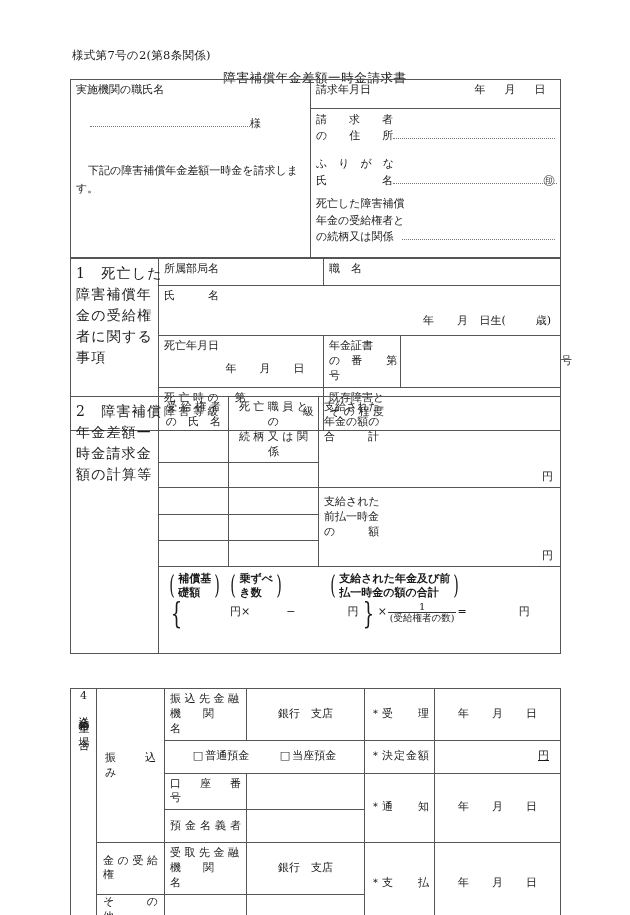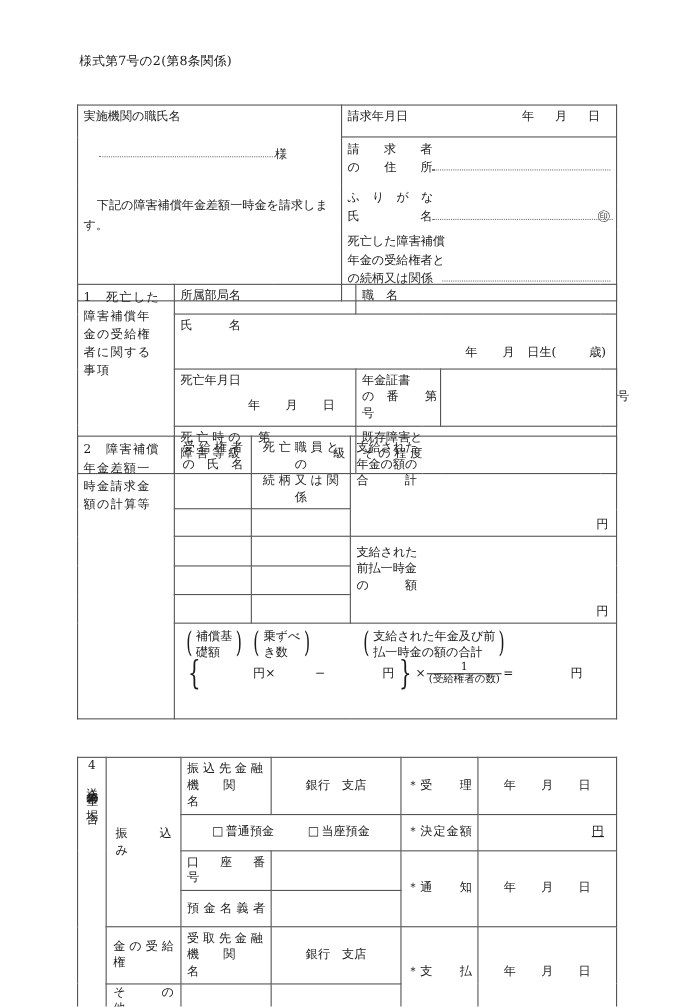--- a/index.html
+++ b/index.html
@@ -74,21 +74,21 @@
   .dotline {
     border-bottom: 1.5px dotted #777;
     display: inline-block;
     vertical-align: baseline;
   }
 
   
   #header-table {
     position: absolute;
     left: 70px;
-    top: 95px;
+    top: 79px;
     width: 490px;
   }
   .hdr-left-title { font-size: 11px; }
   .hdr-sama-row {
     margin-top: 18px;
     padding-left: 14px;
     font-size: 11px;
     white-space: nowrap;
   }
   .hdr-claim-text {
@@ -110,21 +110,21 @@
   .who-line { display: flex; align-items: baseline; white-space: nowrap; }
   .who-key { flex: 0 0 66px; }
   .who-val { flex: 1 1 auto; position: relative; }
   .who-val .dotline { width: 100%; height: .95em; }
 
   .rel-block { font-size: 11px; line-height: 1.5; }
 
   
   #sec1-table { position: absolute; left: 70px; top: 258px; width: 490px; }
   .secnum {
-    font-size: 11px;
+    font-size: 14px;
     line-height: 1.5;
     padding: 4px 4px 4px 5px;
     letter-spacing: 1.2px;
   }
   .secnum .ln { display: block; white-space: nowrap; }
 
   .ymd-inline { white-space: nowrap; }
   .ymd-inline span { display: inline-block; width: 34px; text-align: center; }
 
   
@@ -150,21 +150,21 @@
     font-size: 11px;
     line-height: 1.25;
   }
   .paren .pl, .paren .pr {
     font-size: 26px;
     font-weight: 300;
     line-height: .82;
     transform: scaleX(.55);
     display: inline-block;
   }
-  .paren .ptext { padding: 0 1px; }
+  .paren .ptext { padding: 0 1px; font-weight: bold; }
   .paren .ptext div { white-space: nowrap; }
 
   .fr2 {
     display: flex;
     align-items: center;
     white-space: nowrap;
     margin-top: 1px;
   }
   .brace {
     font-size: 30px;
@@ -206,20 +206,21 @@
   }
   .num4 { font-size: 11px; margin-bottom: 4px; }
   .chk { display: inline-block; margin-right: 2px; }
 </style>
 </head>
 <body>
 
 <div class="page">
 
   <div class="form-no">様式第7号の2(第8条関係)</div>
+  <div class="doc-title">障害補償年金差額一時金請求書</div>
 
   <table id="header-table">
     <colgroup>
       <col style="width:240px">
         <col style="width:250px">
     </colgroup>
     <tbody>
         <tr>
       <td rowspan="4" class="cellpad">
         <div class="hdr-left-title">実施機関の職氏名</div>

